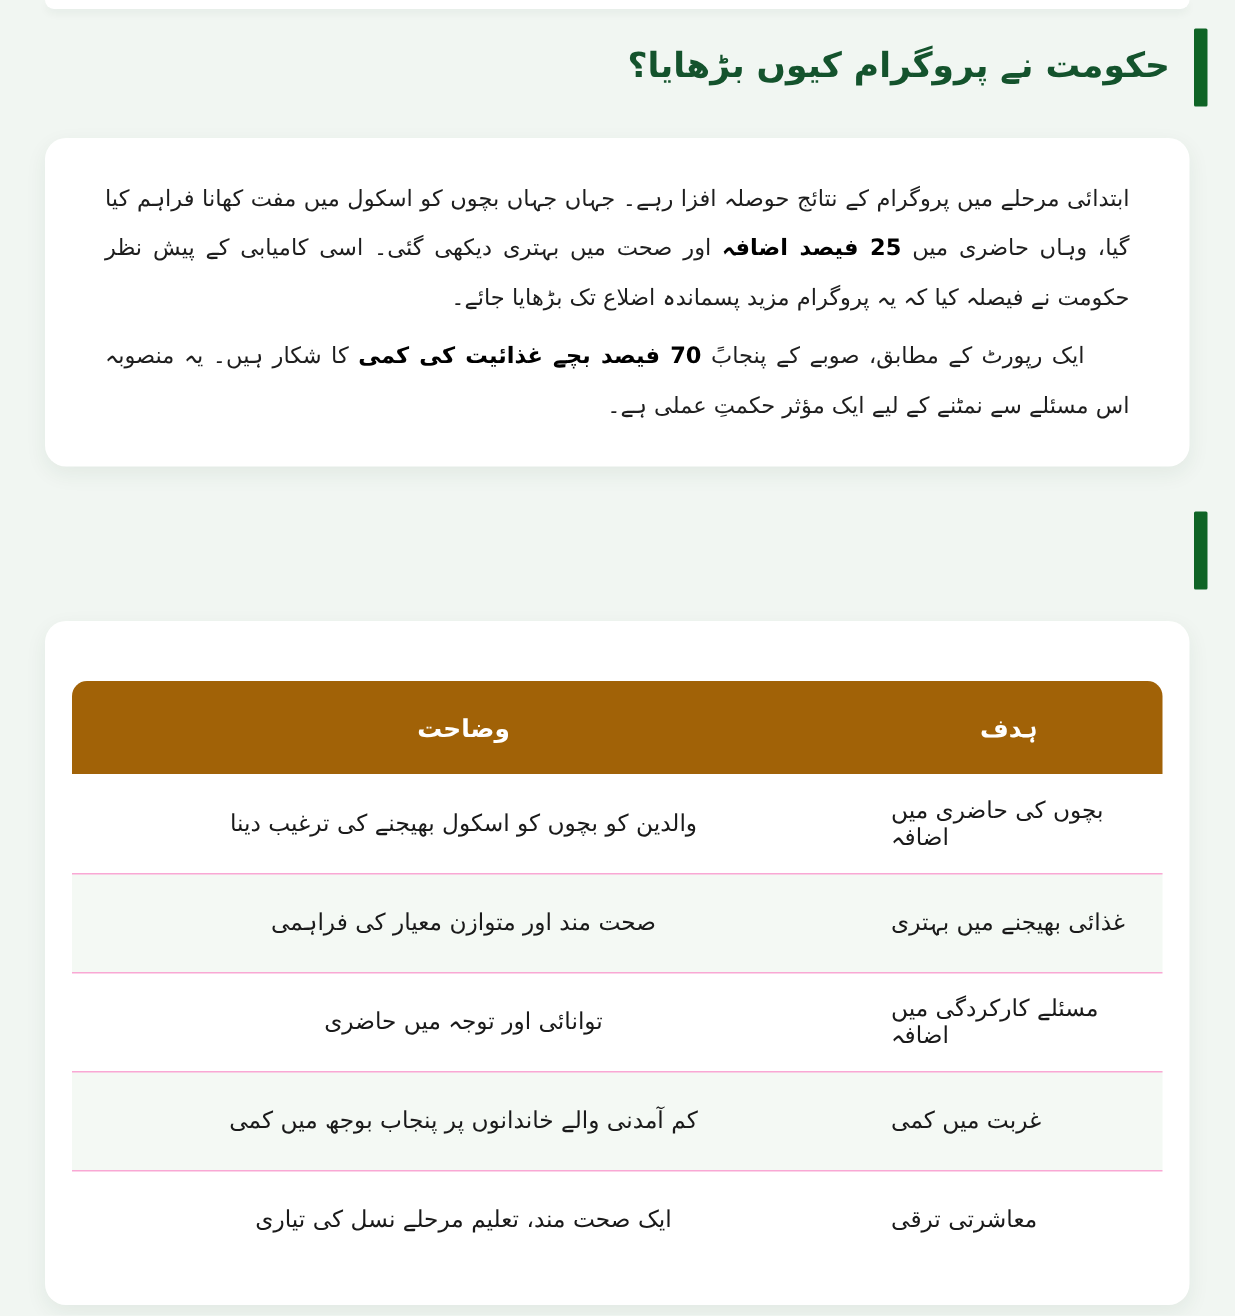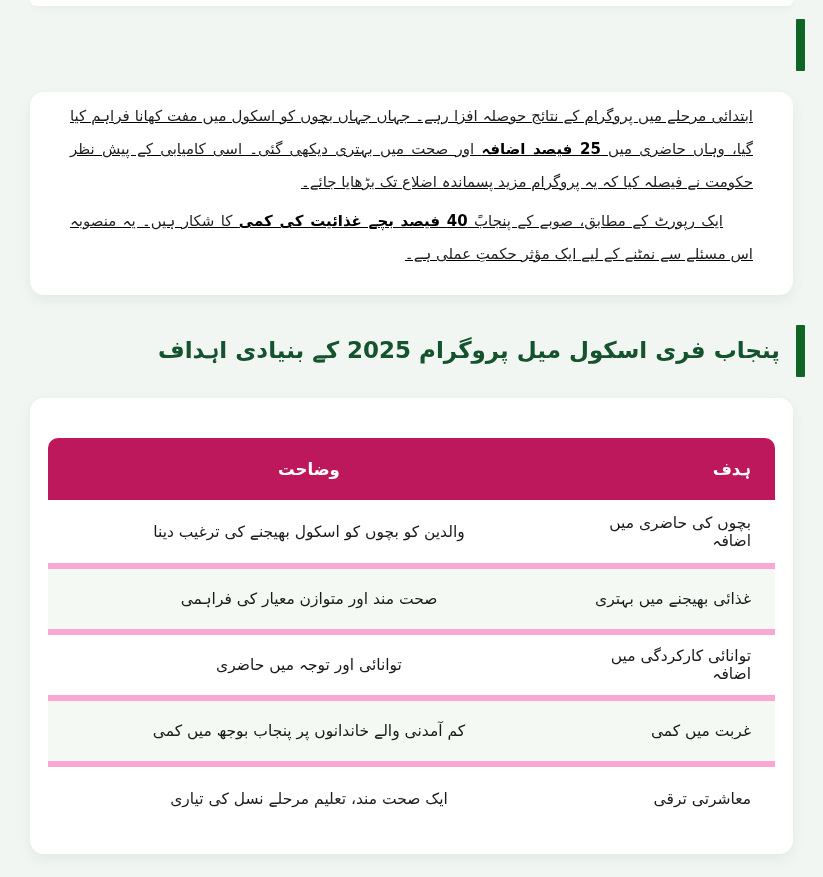--- a/index.html
+++ b/index.html
@@ -36,95 +36,95 @@
     font-weight: bold;
     color: #14532d;
     line-height: 1.2;
   }
   .card {
     background: #ffffff;
     border-radius: 14px;
     margin: 21px 30px 0 30px;
     box-shadow: 0 5px 14px rgba(30,70,40,.07);
   }
-  .card.text-card { padding: 8px 40px 24px 40px; text-decoration: underline; }
+  .card.text-card { padding: 24px 40px 24px 40px; }
   .text-card p {
     font-size: 15px;
     line-height: 2.2;
     color: #1e1e1e;
     text-align: justify;
   }
   .text-card p + p { margin-top: 6px; text-indent: 30px; }
   .text-card b { color: #000; }
   .card.table-card { padding: 40px 18px 24px 18px; }
   table {
     width: 100%;
     border-collapse: collapse;
     direction: rtl;
   }
   thead th {
-    background: #be185d;
+    background: #a16207;
     color: #ffffff;
     font-size: 16.5px;
     font-weight: bold;
     height: 62px;
     padding: 0 24px;
   }
-  thead th.col-goal { text-align: right; width: 205px; border-start-start-radius: 10px; }
+  thead th.col-goal { text-align: center; width: 205px; border-start-start-radius: 10px; }
   thead th.col-desc { text-align: center; border-start-end-radius: 10px; }
   tbody td {
     height: 66px;
     font-size: 15.5px;
     color: #1a1a1a;
     padding: 0 24px;
-    border-bottom: 6px solid #f9a8d4;
+    border-bottom: 1px solid #f9a8d4;
   }
   tbody tr:nth-child(even) td { background: #f4f9f4; }
   tbody tr:last-child td { border-bottom: none; }
-  td.cell-goal { text-align: right; }
+  td.cell-goal { text-align: left; }
   td.cell-desc { text-align: center; }
 </style>
 </head>
 <body>
 
 <div class="top-sliver"></div>
 
 <div class="section-heading">
   <span class="accent-bar"></span>
+  <h2>حکومت نے پروگرام کیوں بڑھایا؟</h2>
 </div>
 
 <div class="card text-card">
   <p><span>ابتدائی مرحلے میں پروگرام کے نتائج حوصلہ افزا رہے۔ جہاں جہاں بچوں کو اسکول میں مفت کھانا فراہم کیا گیا، وہاں حاضری میں </span><b>25 فیصد اضافہ</b><span> اور صحت میں بہتری دیکھی گئی۔ اسی کامیابی کے پیش نظر حکومت نے فیصلہ کیا کہ یہ پروگرام مزید پسماندہ اضلاع تک بڑھایا جائے۔</span></p>
-  <p><span>ایک رپورٹ کے مطابق، صوبے کے پنجابً </span><b>40 فیصد بچے غذائیت کی کمی</b><span> کا شکار ہیں۔ یہ منصوبہ اس مسئلے سے نمٹنے کے لیے ایک مؤثر حکمتِ عملی ہے۔</span></p>
+  <p><span>ایک رپورٹ کے مطابق، صوبے کے پنجابً </span><b>70 فیصد بچے غذائیت کی کمی</b><span> کا شکار ہیں۔ یہ منصوبہ اس مسئلے سے نمٹنے کے لیے ایک مؤثر حکمتِ عملی ہے۔</span></p>
 </div>
 
 <div class="section-heading" style="margin-top: 30px;">
   <span class="accent-bar"></span>
-  <h2>پنجاب فری اسکول میل پروگرام 2025 کے بنیادی اہداف</h2>
 </div>
 
 <div class="card table-card">
   <table>
     <thead>
       <tr>
         <th class="col-goal">ہدف</th>
         <th class="col-desc">وضاحت</th>
       </tr>
     </thead>
     <tbody>
       <tr>
         <td class="cell-goal">بچوں کی حاضری میں اضافہ</td>
         <td class="cell-desc">والدین کو بچوں کو اسکول بھیجنے کی ترغیب دینا</td>
       </tr>
       <tr>
         <td class="cell-goal">غذائی بھیجنے میں بہتری</td>
         <td class="cell-desc">صحت مند اور متوازن معیار کی فراہمی</td>
       </tr>
       <tr>
-        <td class="cell-goal">توانائی کارکردگی میں اضافہ</td>
+        <td class="cell-goal">مسئلے کارکردگی میں اضافہ</td>
         <td class="cell-desc">توانائی اور توجہ میں حاضری</td>
       </tr>
       <tr>
         <td class="cell-goal">غربت میں کمی</td>
         <td class="cell-desc">کم آمدنی والے خاندانوں پر پنجاب بوجھ میں کمی</td>
       </tr>
       <tr>
         <td class="cell-goal">معاشرتی ترقی</td>
         <td class="cell-desc">ایک صحت مند، تعلیم مرحلے نسل کی تیاری</td>
       </tr>

